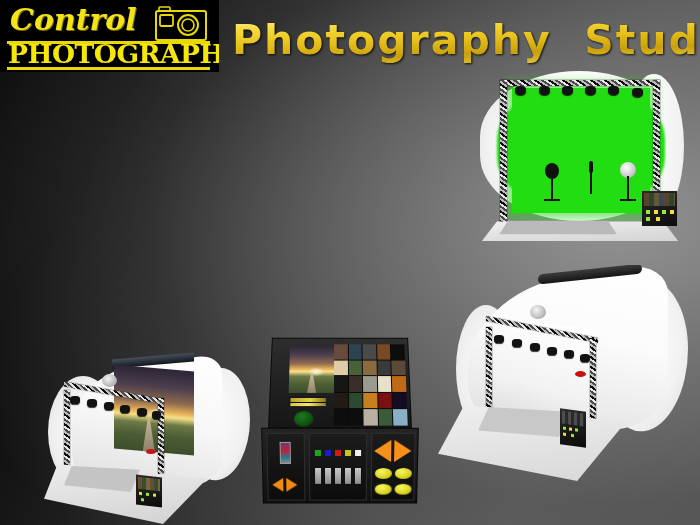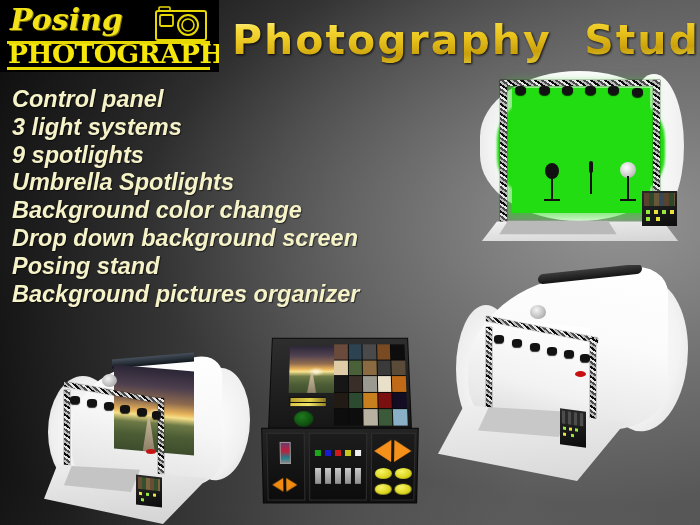--- a/index.html
+++ b/index.html
@@ -377,45 +377,35 @@
   }
   .cbtn{ width:6px;height:6px; }
   .sldr{ width:6px;height:16px;background:linear-gradient(180deg,#c9c9c9,#8f8f8f); }
 </style>
 </head>
 <body>
 
 <div id="poster">
 
   <div class="logo-box">
-    <div class="logo-script">Posing</div>
+    <div class="logo-script">Control</div>
     <svg class="logo-cam" viewBox="0 0 52 36">
       <rect x="4" y="2" width="11" height="4" rx="1" fill="none" stroke="#E8D900" stroke-width="1.6"></rect>
       <rect x="1" y="6" width="50" height="29" rx="2" fill="none" stroke="#E8D900" stroke-width="2"></rect>
       <rect x="5" y="10" width="13" height="11" rx="1.5" fill="none" stroke="#E8D900" stroke-width="1.8"></rect>
       <circle cx="33" cy="20" r="10" fill="none" stroke="#E8D900" stroke-width="2"></circle>
       <circle cx="33" cy="20" r="6" fill="none" stroke="#E8D900" stroke-width="1.6"></circle>
     </svg>
     <div class="logo-rule"></div>
     <div class="logo-main">PHOTOGRAPHY</div>
     <div class="logo-rule2"></div>
   </div>
 
   <div class="title">Photography  Studio</div>
 
-  <ul class="features">
-    <li>Control panel</li>
-    <li>3 light systems</li>
-    <li>9 spotlights</li>
-    <li>Umbrella Spotlights</li>
-    <li>Background color change</li>
-    <li>Drop down background screen</li>
-    <li>Posing stand</li>
-    <li>Background pictures organizer</li>
-  </ul>
 
   <div class="img" id="studio1">
     <div class="cylinder"></div>
     <div class="cyl-r"></div>
     <div class="green2"></div>
     <div class="green"></div>
 
     <div class="truss" style="left:38px;top:14px;width:160px;height:6px;"></div>
     <div class="truss" style="left:38px;top:14px;width:7px;height:142px;"></div>
     <div class="truss" style="left:191px;top:14px;width:7px;height:142px;"></div>

